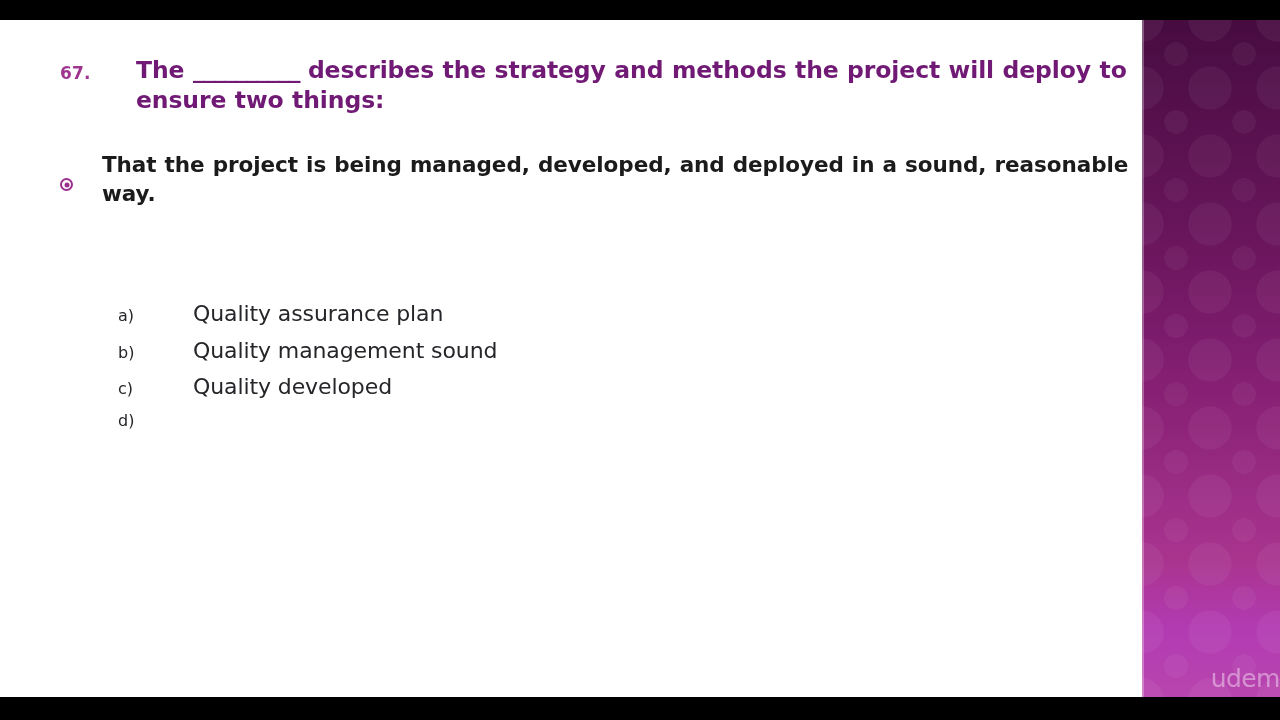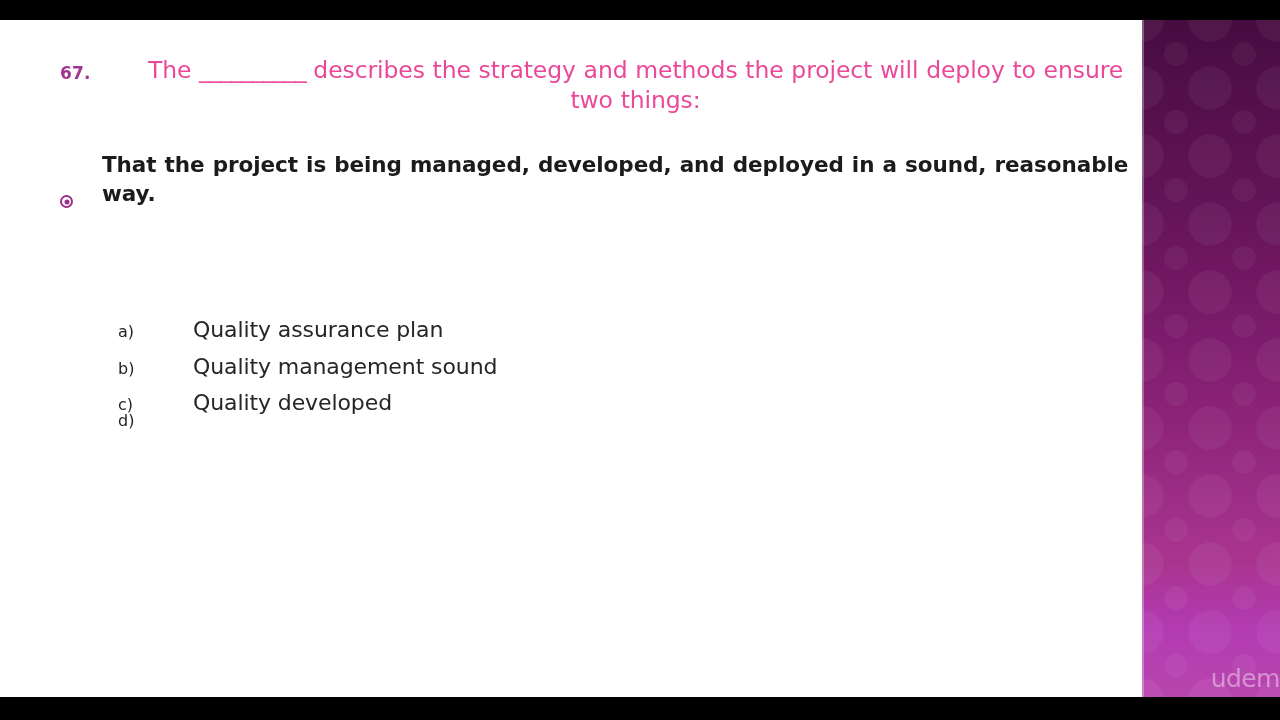--- a/index.html
+++ b/index.html
@@ -105,42 +105,41 @@
     font-size: 17px;
     font-weight: 600;
     color: #a0358f;
     line-height: 1.0;
     padding-top: 9px;
     letter-spacing: 0.2px;
   }
   .question-text {
     flex: 1 1 auto;
     font-size: 23.5px;
-    font-weight: 400;
-    color: #ec4899;
+    font-weight: 700;
+    color: #701a75;
     line-height: 1.26;
     letter-spacing: -0.1px;
     word-spacing: 0.4px;
-    text-align: center;
   }
   .blank {
     letter-spacing: -1.1px;
   }
 
   
   .bullets {
     position: absolute;
     left: 60px;
     top: 131px;
     width: 1070px;
   }
   .bullet-item {
     position: relative;
     display: flex;
-    align-items: flex-end;
+    align-items: center;
     margin-bottom: 20px;
   }
   .bullet-icon {
     flex: 0 0 auto;
     width: 42px;
     padding-top: 10px;
     display: flex;
     justify-content: flex-start;
   }
   .radio-dot {
@@ -193,21 +192,20 @@
     color: #26262a;
     line-height: 1;
   }
   .option-label {
     flex: 1 1 auto;
     font-size: 22px;
     font-weight: 400;
     color: #26262a;
     line-height: 1;
     letter-spacing: -0.1px;
-    margin-top: 16px;
   }
 </style>
 </head>
 <body>
 
 <div id="slide-root">
 
   <div class="letterbox-top"></div>
 
   <div class="slide-stage">

